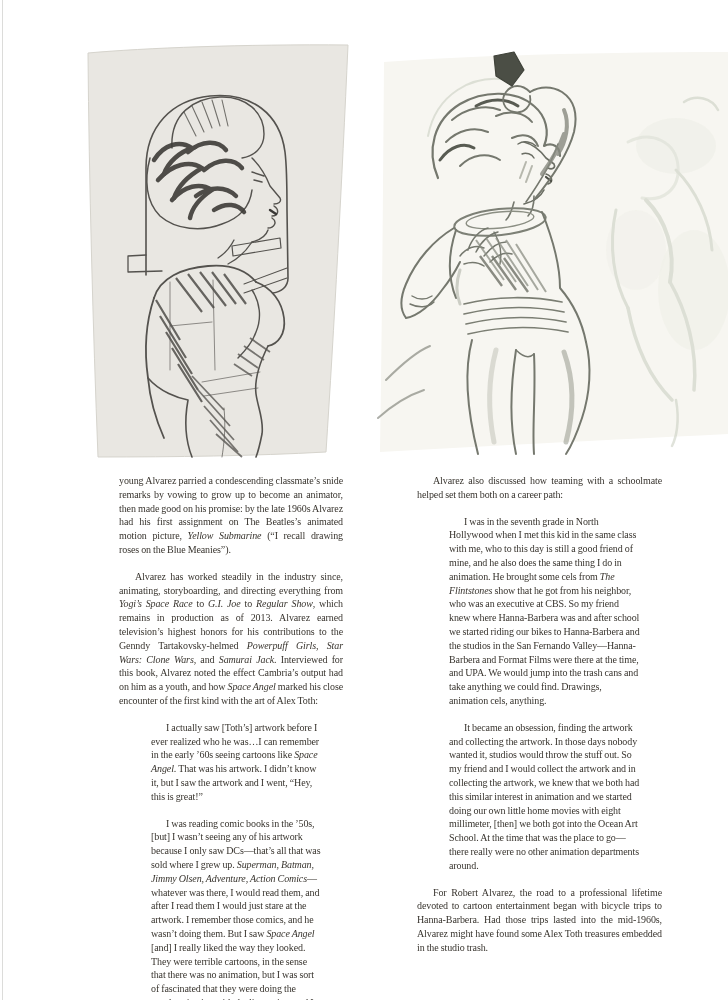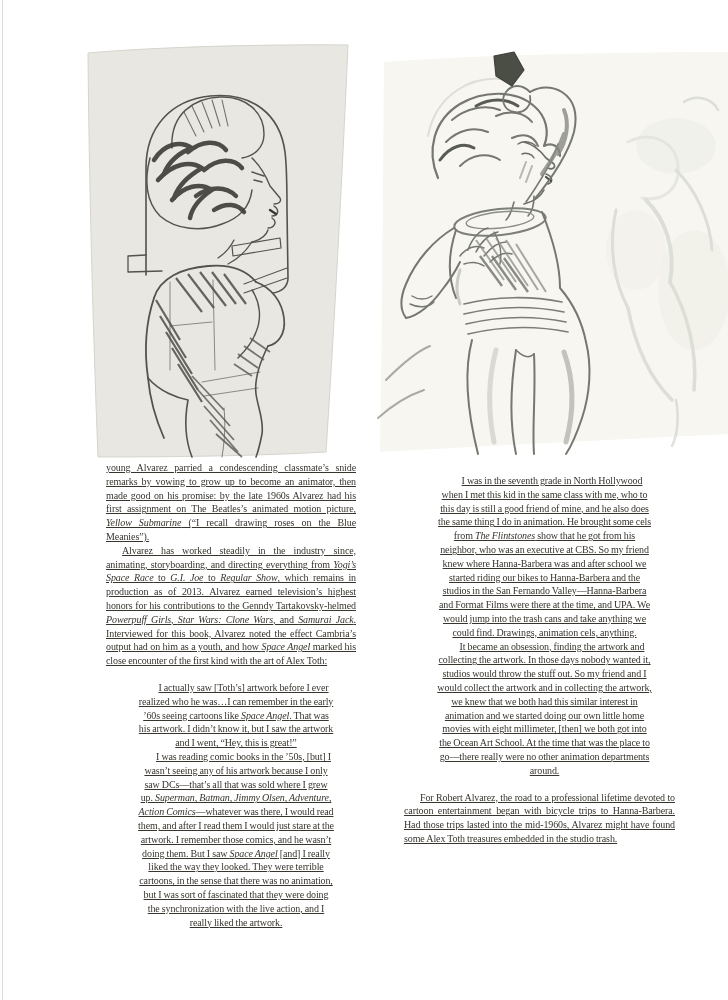--- a/index.html
+++ b/index.html
@@ -11,24 +11,24 @@
     width:728px;height:1000px;position:relative;background:var(--page_bg);
     font-family:"Liberation Serif", serif;color:var(--text);overflow:hidden;
   }
   .page-edge{position:absolute;left:2px;top:0;width:1px;height:1000px;background:#dcdcda;}
   .figure{position:absolute;}
   .fig-left{left:84px;top:40px;width:270px;height:420px;}
   .fig-right{left:376px;top:50px;width:352px;height:406px;}
   .column{position:absolute;top:461px;font-size:10px;line-height:13.8px;letter-spacing:-0.1px;word-spacing:-0.3px;}
   .col-left{left:106px;width:250px;}
   .col-right{left:404px;width:271px;}
-  .column p{margin:0;text-decoration:underline;}
+  .column p{margin:13px;}
   .column p.justify{text-align:justify;}
   .column p.indent{text-indent:16px;}
-  .column p.quote{padding-left:32px;padding-right:22px;text-indent:15px;text-align:center;}
+  .column p.quote{padding-left:32px;padding-right:22px;text-indent:15px;text-align:left;}
   .column p.gap{margin-top:13px;}
   em{font-style:italic;}
   .footer{position:absolute;left:37px;top:1015px;display:flex;align-items:baseline;
     font-family:Liberation Sans, sans-serif;}
   .footer .num{font-size:10px;color:var(--footer_number);letter-spacing:1px;}
   .footer .title{font-size:7px;font-weight:bold;color:var(--footer_title);letter-spacing:0.4px;margin-left:7px;}
   svg{display:block;}
 </style>
 </head>
 <body>
@@ -153,20 +153,21 @@
   </svg>
 </div>
 
 <div class="column col-left">
     <p class="justify"><span>young Alvarez parried a condescending classmate’s snide remarks by vowing to grow up to become an animator, then made good on his promise: by the late 1960s Alvarez had his first assignment on The Beatles’s animated motion picture, </span><em>Yellow Submarine</em><span> (“I recall drawing roses on the Blue Meanies”).</span></p>
     <p class="justify indent"><span>Alvarez has worked steadily in the industry since, animating, storyboarding, and directing everything from </span><em>Yogi’s Space Race</em><span> to </span><em>G.I. Joe</em><span> to </span><em>Regular Show</em><span>, which remains in production as of 2013. Alvarez earned television’s highest honors for his contributions to the Genndy Tartakovsky-helmed </span><em>Powerpuff Girls</em><span>, </span><em>Star Wars: Clone Wars</em><span>, and </span><em>Samurai Jack</em><span>. Interviewed for this book, Alvarez noted the effect Cambria’s output had on him as a youth, and how </span><em>Space Angel</em><span> marked his close encounter of the first kind with the art of Alex Toth:</span></p>
     <p class="quote gap"><span>I actually saw [Toth’s] artwork before I ever realized who he was…I can remember in the early ’60s seeing cartoons like </span><em>Space Angel</em><span>. That was his artwork. I didn’t know it, but I saw the artwork and I went, “Hey, this is great!”</span></p>
     <p class="quote"><span>I was reading comic books in the ’50s, [but] I wasn’t seeing any of his artwork because I only saw DCs—that’s all that was sold where I grew up. </span><em>Superman, Batman, Jimmy Olsen, Adventure, Action Comics</em><span>—whatever was there, I would read them, and after I read them I would just stare at the artwork. I remember those comics, and he wasn’t doing them. But I saw </span><em>Space Angel</em><span> [and] I really liked the way they looked. They were terrible cartoons, in the sense that there was no animation, but I was sort of fascinated that they were doing the synchronization with the live action, and I really liked the artwork.</span></p>
   </div>
 <div class="column col-right">
+    <p class="justify indent"><span>Alvarez also discussed how teaming with a schoolmate helped set them both on a career path:</span></p>
     <p class="quote gap"><span>I was in the seventh grade in North Hollywood when I met this kid in the same class with me, who to this day is still a good friend of mine, and he also does the same thing I do in animation. He brought some cels from </span><em>The Flintstones</em><span> show that he got from his neighbor, who was an executive at CBS. So my friend knew where Hanna-Barbera was and after school we started riding our bikes to Hanna-Barbera and the studios in the San Fernando Valley—Hanna-Barbera and Format Films were there at the time, and UPA. We would jump into the trash cans and take anything we could find. Drawings, animation cels, anything.</span></p>
     <p class="quote"><span>It became an obsession, finding the artwork and collecting the artwork. In those days nobody wanted it, studios would throw the stuff out. So my friend and I would collect the artwork and in collecting the artwork, we knew that we both had this similar interest in animation and we started doing our own little home movies with eight millimeter, [then] we both got into the Ocean Art School. At the time that was the place to go—there really were no other animation departments around.</span></p>
     <p class="justify indent gap"><span>For Robert Alvarez, the road to a professional lifetime devoted to cartoon entertainment began with bicycle trips to Hanna-Barbera. Had those trips lasted into the mid-1960s, Alvarez might have found some Alex Toth treasures embedded in the studio trash.</span></p>
   </div>
 
 <div class="footer">
   <span class="num">12</span>
   <span class="title">ALEX TOTH</span>
 </div>
 

